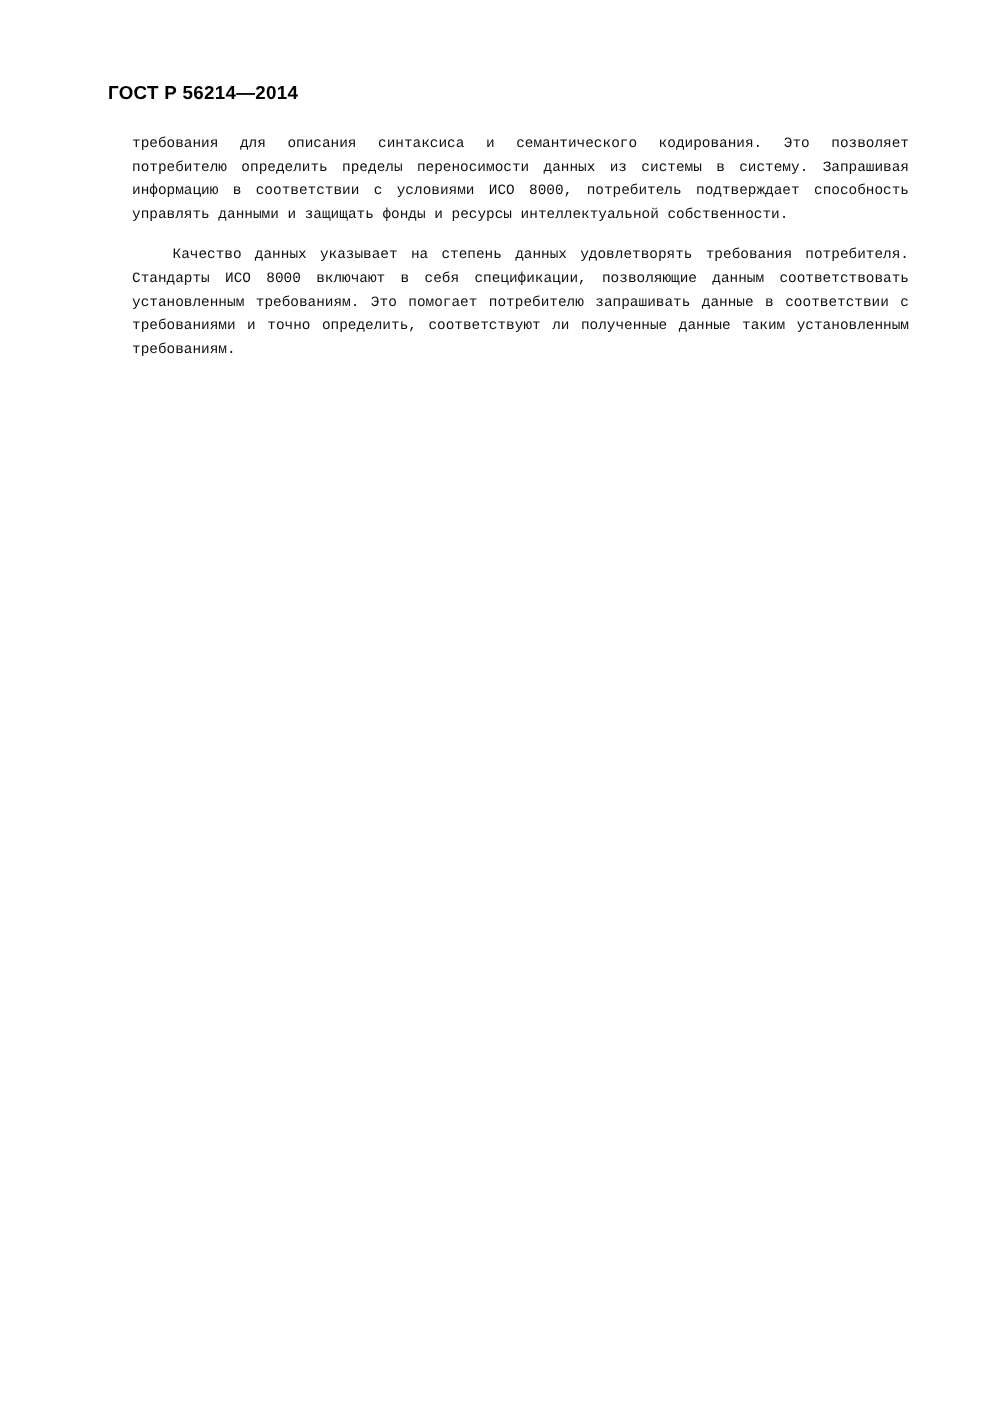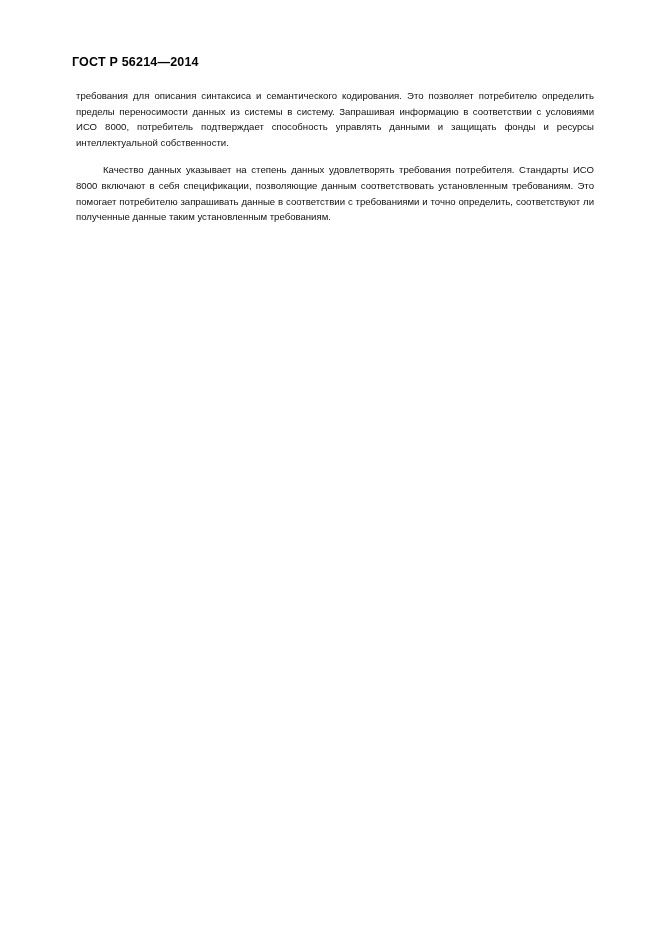--- a/index.html
+++ b/index.html
@@ -22,23 +22,24 @@
   .header {
     position: absolute;
     left: 72px;
     top: 55px;
     font-size: 12.5px;
     font-weight: bold;
     letter-spacing: 0.2px;
   }
   .content {
     position: absolute;
-    left: 76px;
+    left: 88px;
     top: 88px;
     width: 518px;
+    font-family: Liberation Mono, monospace;
   }
   .para {
     font-size: 9.6px;
     line-height: 15.6px;
     text-align: justify;
     margin: 0;
     color: #0f0f0f;
   }
   .para + .para {
     margin-top: 12px;

